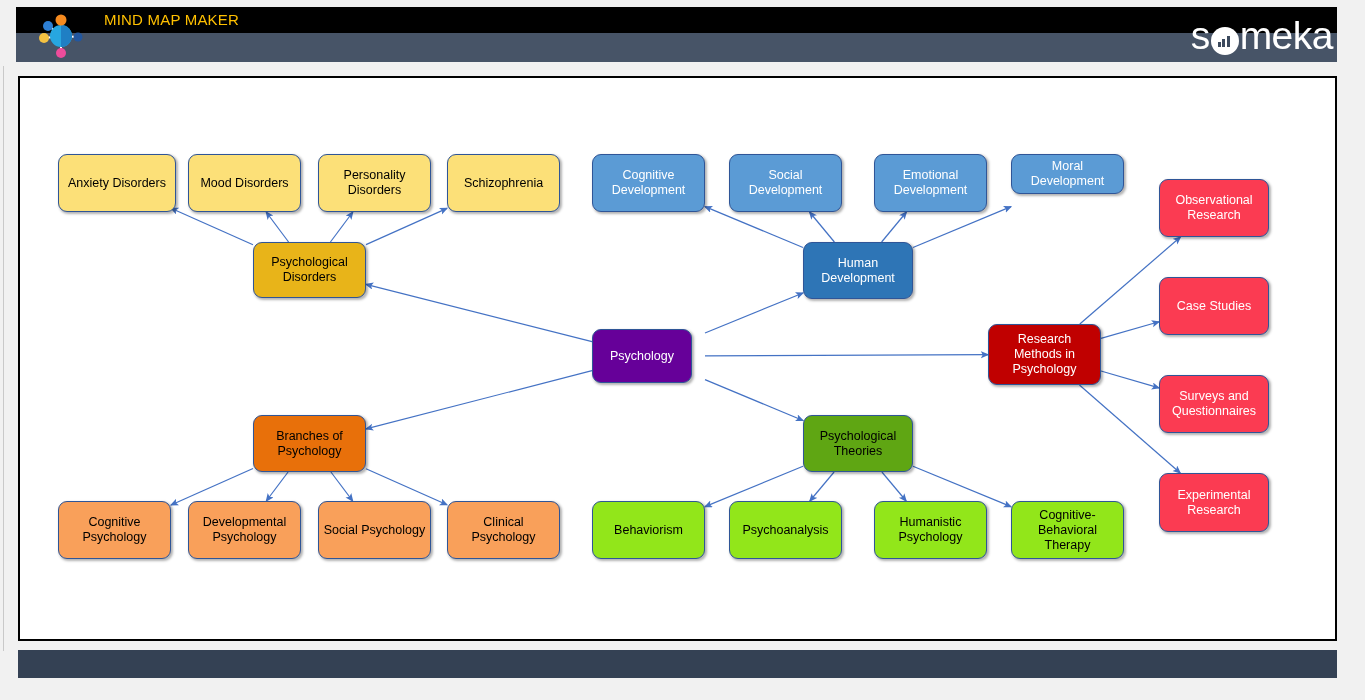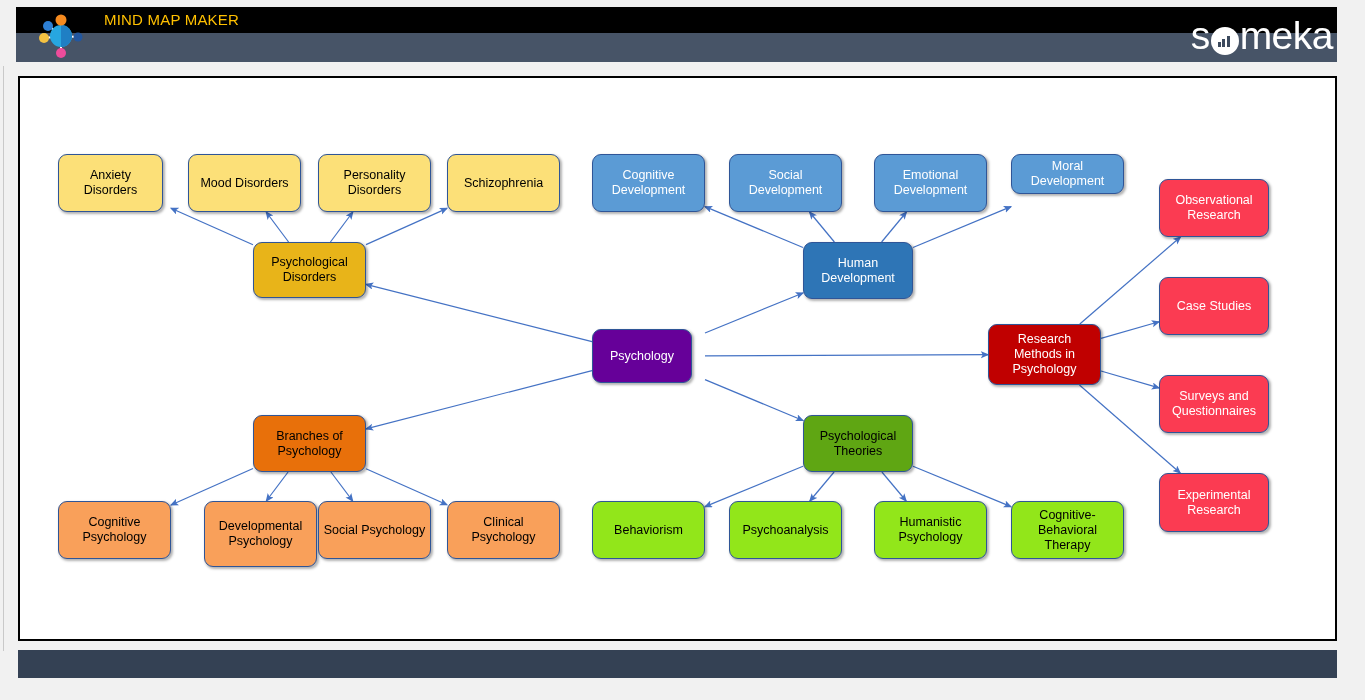--- a/index.html
+++ b/index.html
@@ -206,21 +206,21 @@
         <line x1="861.8872832369942" y1="394" x2="886.1936416184972" y2="423" stroke="#4472C4" stroke-width="1.2" marker-end="url(#arrowhead)"></line>
         <line x1="893" y1="388.208830548926" x2="991" y2="428.67183770883054" stroke="#4472C4" stroke-width="1.2" marker-end="url(#arrowhead)"></line>
       </svg>
     <div id="nodes">
         <div class="node" style="left: 572px; top: 251px; width: 100px; height: 54px; background: rgb(102, 0, 153); color: rgb(255, 255, 255);">
           <span>Psychology</span>
         </div>
         <div class="node" style="left: 233px; top: 164px; width: 113px; height: 56px; background: rgb(232, 180, 25); color: rgb(0, 0, 0);">
           <span>Psychological Disorders</span>
         </div>
-        <div class="node" style="left: 38px; top: 76px; width: 105px; height: 58px; background: rgb(252, 224, 120); color: rgb(0, 0, 0);">
+        <div class="node" style="left: 38px; top: 76px; width: 118px; height: 58px; background: rgb(252, 224, 120); color: rgb(0, 0, 0);">
           <span>Anxiety Disorders</span>
         </div>
         <div class="node" style="left: 168px; top: 76px; width: 113px; height: 58px; background: rgb(252, 224, 120); color: rgb(0, 0, 0);">
           <span>Mood Disorders</span>
         </div>
         <div class="node" style="left: 298px; top: 76px; width: 113px; height: 58px; background: rgb(252, 224, 120); color: rgb(0, 0, 0);">
           <span>Personality Disorders</span>
         </div>
         <div class="node" style="left: 427px; top: 76px; width: 113px; height: 58px; background: rgb(252, 224, 120); color: rgb(0, 0, 0);">
           <span>Schizophrenia</span>
@@ -254,21 +254,21 @@
         </div>
         <div class="node" style="left: 1139px; top: 395px; width: 110px; height: 59px; background: rgb(251, 59, 82); color: rgb(255, 255, 255);">
           <span>Experimental Research</span>
         </div>
         <div class="node" style="left: 233px; top: 337px; width: 113px; height: 57px; background: rgb(232, 112, 10); color: rgb(0, 0, 0);">
           <span>Branches of Psychology</span>
         </div>
         <div class="node" style="left: 38px; top: 423px; width: 113px; height: 58px; background: rgb(249, 160, 90); color: rgb(0, 0, 0);">
           <span>Cognitive Psychology</span>
         </div>
-        <div class="node" style="left: 168px; top: 423px; width: 113px; height: 66px; background: rgb(249, 160, 90); color: rgb(0, 0, 0); margin-left: 16px;">
+        <div class="node" style="left: 168px; top: 423px; width: 113px; height: 58px; background: rgb(249, 160, 90); color: rgb(0, 0, 0);">
           <span>Developmental Psychology</span>
         </div>
         <div class="node" style="left: 298px; top: 423px; width: 113px; height: 58px; background: rgb(249, 160, 90); color: rgb(0, 0, 0);">
           <span>Social Psychology</span>
         </div>
         <div class="node" style="left: 427px; top: 423px; width: 113px; height: 58px; background: rgb(249, 160, 90); color: rgb(0, 0, 0);">
           <span>Clinical Psychology</span>
         </div>
         <div class="node" style="left: 783px; top: 337px; width: 110px; height: 57px; background: rgb(95, 166, 19); color: rgb(0, 0, 0);">
           <span>Psychological Theories</span>

